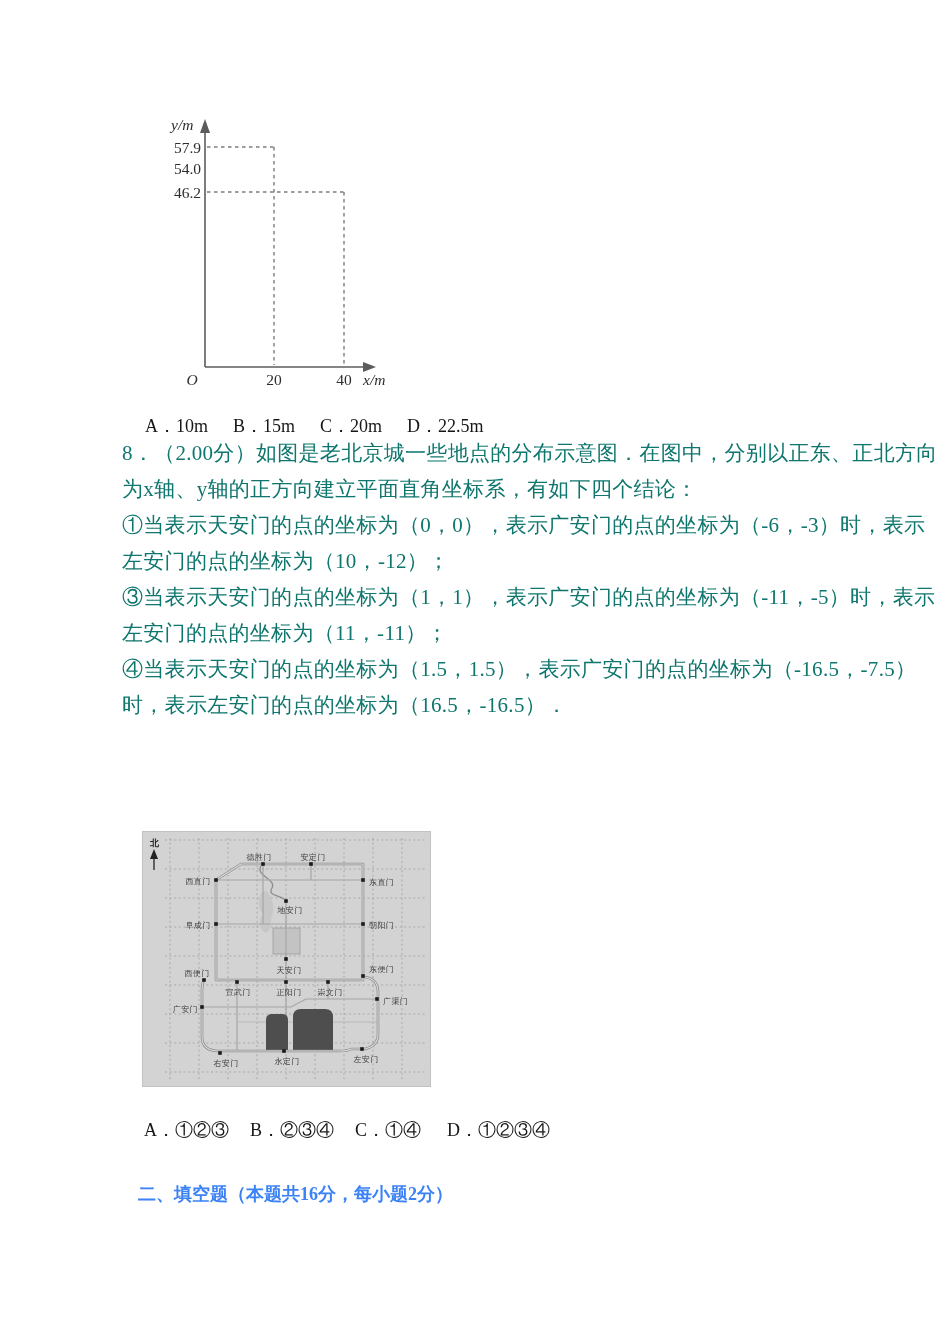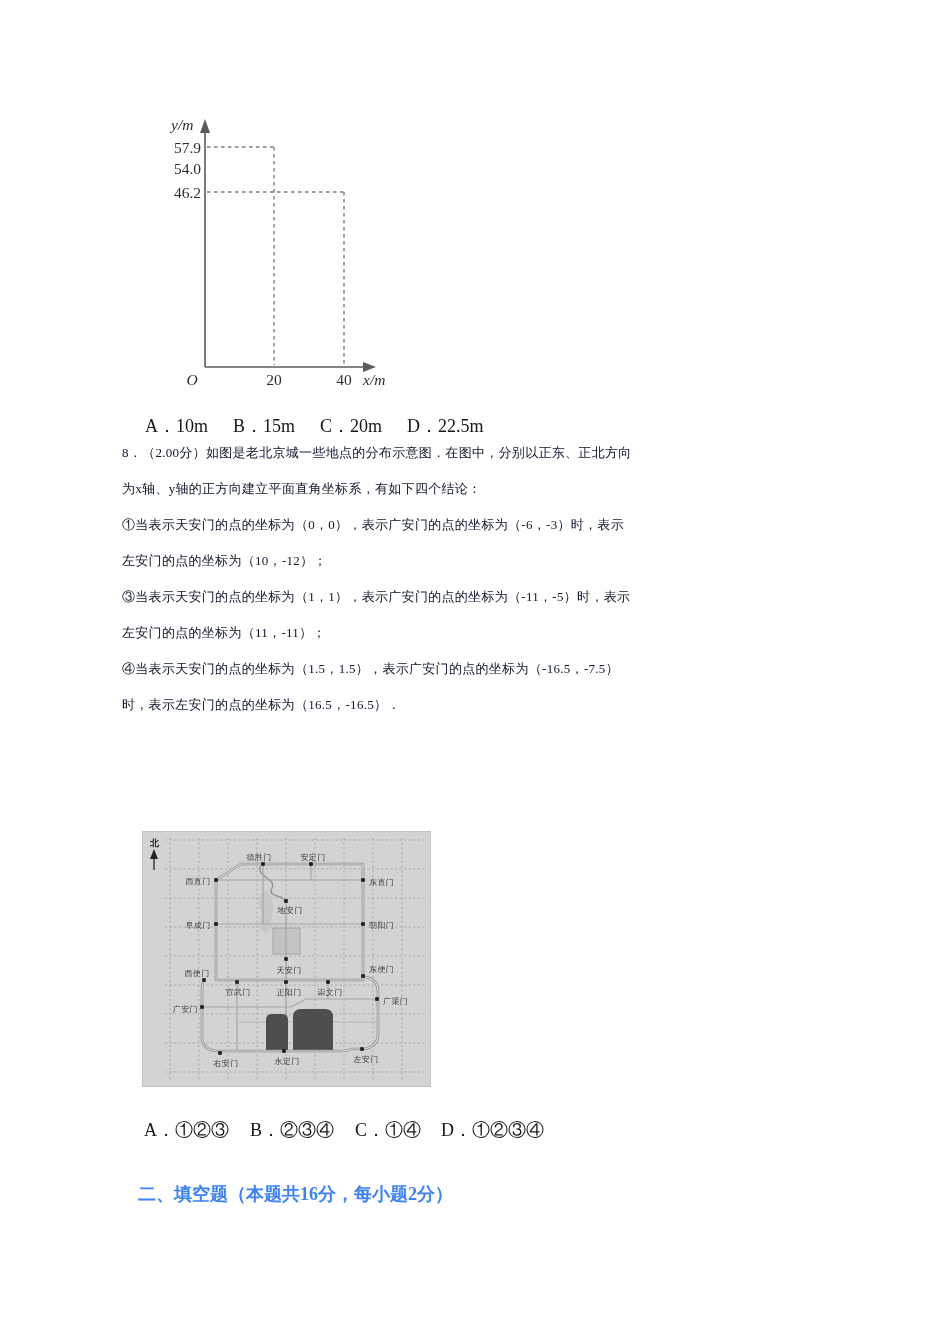--- a/index.html
+++ b/index.html
@@ -6,32 +6,32 @@
   body{
     width:950px;height:1344px;position:relative;background:#ffffff;
     font-family:"Liberation Serif","DejaVu Serif",serif;color:#1c1c1c;
     overflow:hidden;
   }
   .abs{position:absolute;}
 
   
   .qblock{left:122px;top:435px;width:740px;}
   .qline{
-    white-space:nowrap;font-size:13px;line-height:36px;
-    letter-spacing:.3px;color:#0f172a;
+    white-space:nowrap;font-size:21px;line-height:36px;
+    letter-spacing:.3px;color:#0f766e;
   }
 
   
   .opts{white-space:nowrap;font-size:18px;color:#161616;}
   .opts .opt{display:inline-block;}
   .opts-q7{left:145px;top:395px;margin-top:19px;}
   .opts-q7 .opt{margin-right:25px;}
   .opts-q8{left:144px;top:1118px;}
   .opts-q8 .opt{margin-right:21px;text-align:center;}
-  .opts-q8 .opt:nth-child(3){margin-right:20px;}
+  .opts-q8 .opt:nth-child(3){margin-right:26px;}
   .opts-q8 .opt:last-child{margin-right:1px;}
 
   
   .section-hdr{
     left:138px;top:1182px;font-size:18px;font-weight:bold;
     white-space:nowrap;color:#3b82f6;
   }
 
   
   .fig7{left:143px;top:112px;width:236px;height:286px;margin-left:24px;}

